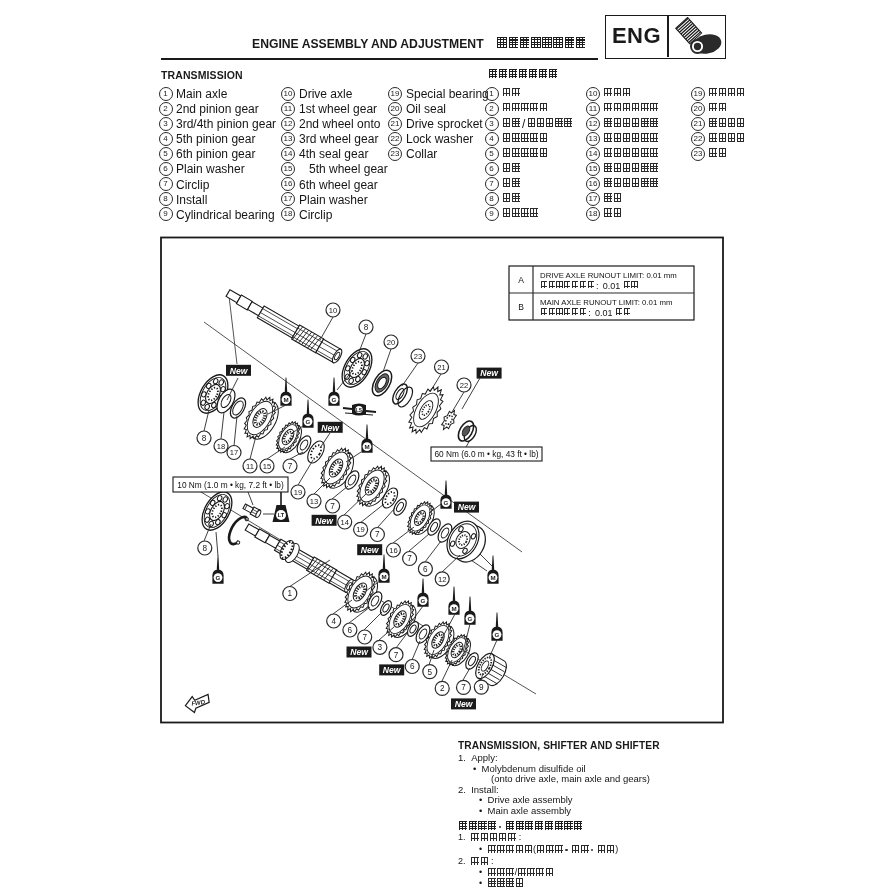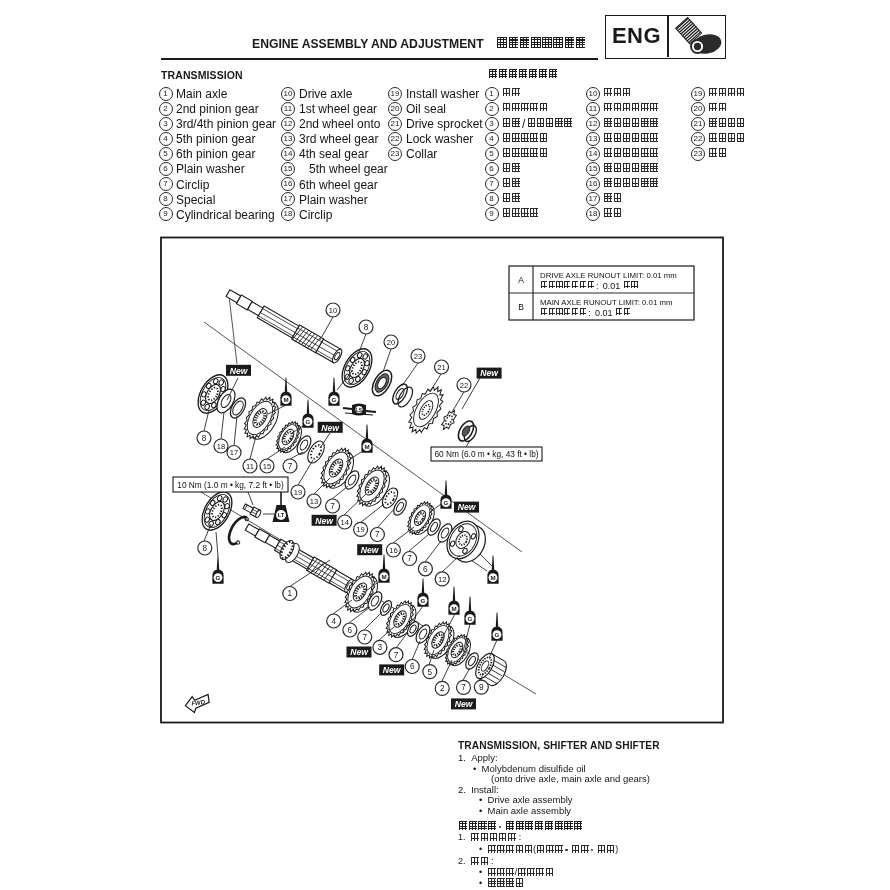--- a/index.html
+++ b/index.html
@@ -54,21 +54,21 @@
 <div class="lt" style="left:176px;top:117.3px">3rd/4th pinion gear</div>
 <div class="ci" style="left:158.5px;top:131.9px">4</div>
 <div class="lt" style="left:176px;top:132.4px">5th pinion gear</div>
 <div class="ci" style="left:158.5px;top:146.9px">5</div>
 <div class="lt" style="left:176px;top:147.4px">6th pinion gear</div>
 <div class="ci" style="left:158.5px;top:161.9px">6</div>
 <div class="lt" style="left:176px;top:162.4px">Plain washer</div>
 <div class="ci" style="left:158.5px;top:177.0px">7</div>
 <div class="lt" style="left:176px;top:177.5px">Circlip</div>
 <div class="ci" style="left:158.5px;top:192.1px">8</div>
-<div class="lt" style="left:176px;top:192.6px">Special</div>
+<div class="lt" style="left:176px;top:192.6px">Install</div>
 <div class="ci" style="left:158.5px;top:207.1px">9</div>
 <div class="lt" style="left:176px;top:207.6px">Cylindrical bearing</div>
     <div class="ci" style="left:281px;top:86.7px">10</div>
 <div class="lt" style="left:299px;top:87.2px">Drive axle</div>
 <div class="ci" style="left:281px;top:101.8px">11</div>
 <div class="lt" style="left:299px;top:102.2px">1st wheel gear</div>
 <div class="ci" style="left:281px;top:116.8px">12</div>
 <div class="lt" style="left:299px;top:117.3px">2nd wheel onto</div>
 <div class="ci" style="left:281px;top:131.9px">13</div>
 <div class="lt" style="left:299px;top:132.4px">3rd wheel gear</div>
@@ -76,21 +76,21 @@
 <div class="lt" style="left:299px;top:147.4px">4th seal gear</div>
 <div class="ci" style="left:281px;top:161.9px">15</div>
 <div class="lt" style="left:309px;top:162.4px">5th wheel gear</div>
 <div class="ci" style="left:281px;top:177.0px">16</div>
 <div class="lt" style="left:299px;top:177.5px">6th wheel gear</div>
 <div class="ci" style="left:281px;top:192.1px">17</div>
 <div class="lt" style="left:299px;top:192.6px">Plain washer</div>
 <div class="ci" style="left:281px;top:207.1px">18</div>
 <div class="lt" style="left:299px;top:207.6px">Circlip</div>
     <div class="ci" style="left:388px;top:86.7px">19</div>
-<div class="lt" style="left:406px;top:87.2px">Install washer</div>
+<div class="lt" style="left:406px;top:87.2px">Special bearing</div>
 <div class="ci" style="left:388px;top:101.8px">20</div>
 <div class="lt" style="left:406px;top:102.2px">Oil seal</div>
 <div class="ci" style="left:388px;top:116.8px">21</div>
 <div class="lt" style="left:406px;top:117.3px">Drive sprocket</div>
 <div class="ci" style="left:388px;top:131.9px">22</div>
 <div class="lt" style="left:406px;top:132.4px">Lock washer</div>
 <div class="ci" style="left:388px;top:146.9px">23</div>
 <div class="lt" style="left:406px;top:147.4px">Collar</div>
     <div class="ci" style="left:484.5px;top:86.7px">1</div>
 <div class="lt" style="left:502px;top:87.2px"><span class="zk" style="width:7.5px;height:8.8px"></span><span class="zk" style="width:7.5px;height:8.8px"></span></div>

